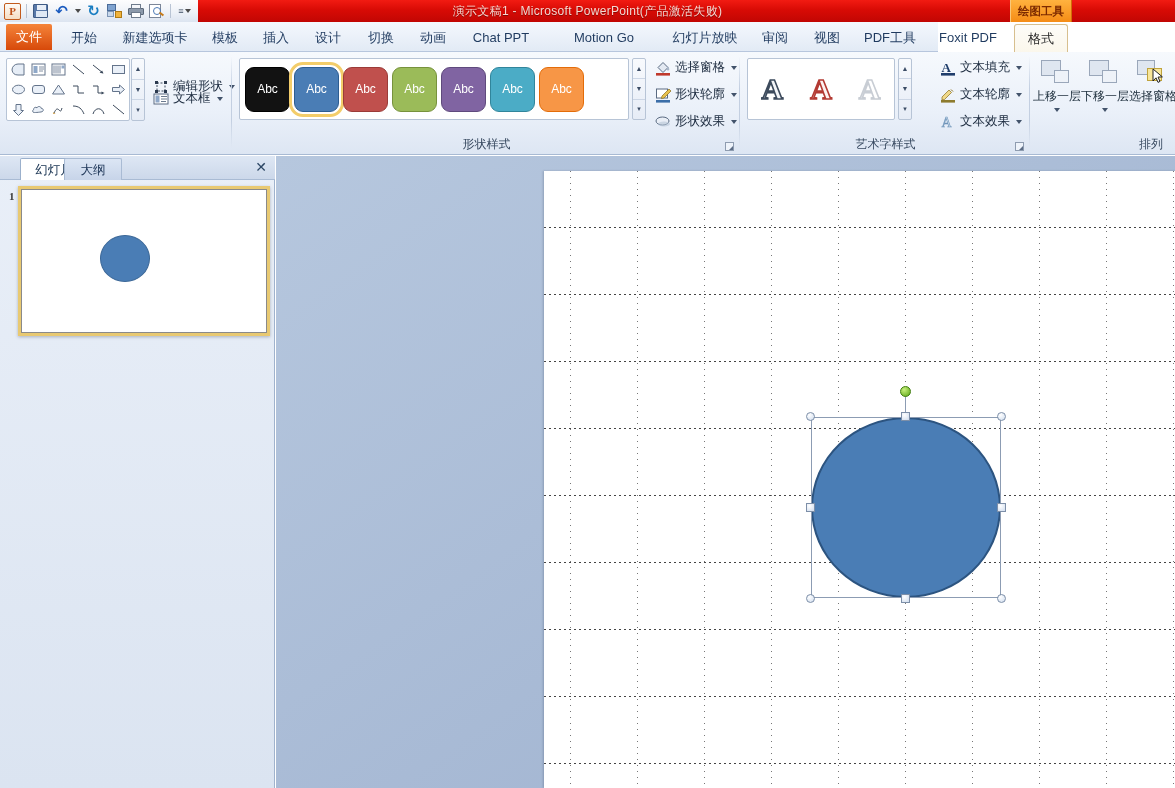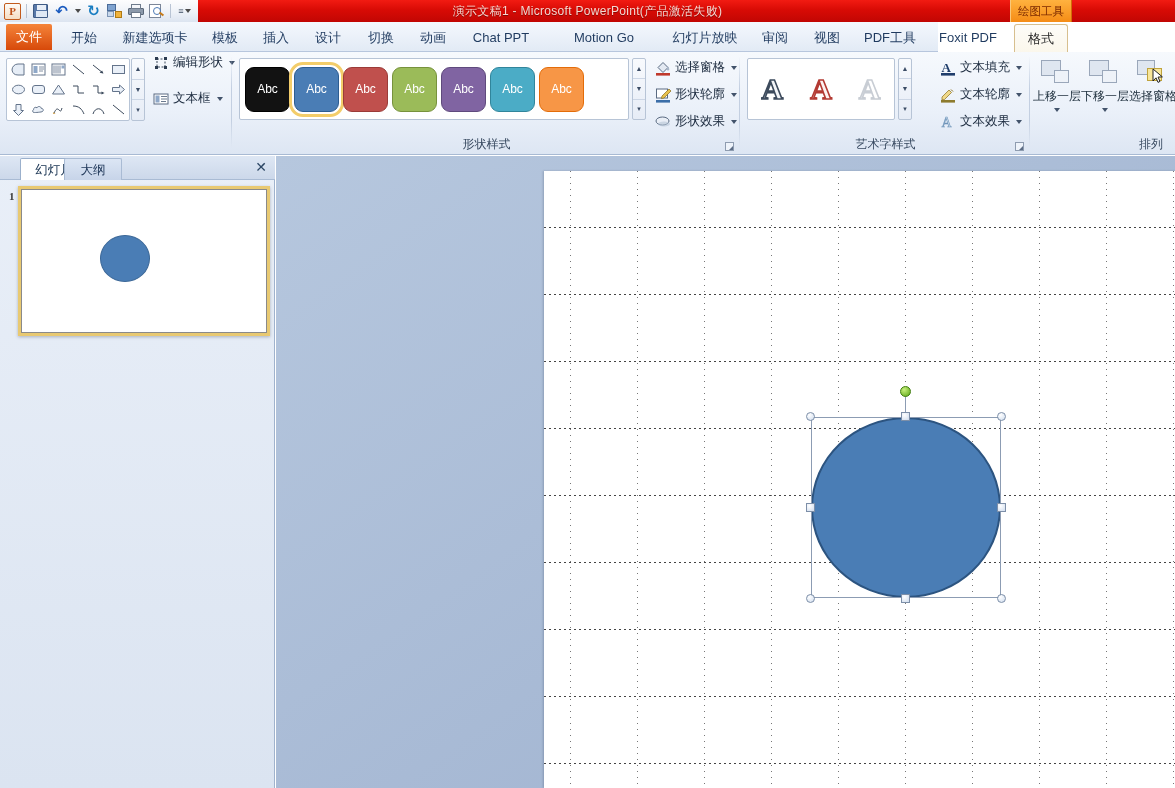--- a/index.html
+++ b/index.html
@@ -56,21 +56,21 @@
     position:absolute; left:0; right:0; top:0; height:22px; line-height:22px;
     text-align:center; color:#f6d6cf; font-size:12px; letter-spacing:.3px;
     text-shadow:0 1px 0 rgba(0,0,0,.35);
   }
   .ctx-tab{
     position:absolute; left:1010px; top:0; width:62px; height:22px;
     background:linear-gradient(to bottom,#ffb23f 0%,#f58c16 100%);
     border-left:1px solid #f9c87a; border-right:1px solid #d06e08;
     display:flex;align-items:center;justify-content:center;
   }
-  .ctx-tab span{ color:#7c2a00; font-size:11.5px; font-weight:normal; }
+  .ctx-tab span{ color:#7c2a00; font-size:11.5px; font-weight:bold; }
 
   
   .tabstrip{
     position:absolute; left:0; top:22px; width:938px; height:30px;
     background:linear-gradient(to bottom,#f4f8fd,#e2eaf5);
     border-bottom:1px solid #b7c6dd;
   }
   .tab{
     position:absolute; top:2px; height:28px; line-height:28px;
     font-size:13px; color:#1f3a5f; text-align:center; cursor:default; white-space:nowrap;
@@ -425,21 +425,21 @@
           </svg>
         </div>
     </div>
 
     <div class="gal-scroll">
       <div>▲</div>
       <div>▼</div>
       <div>▾</div>
     </div>
 
-    <div class="menu-btn" style="left:150px;top:0">
+    <div class="menu-btn" style="left:150px;top:24px">
       <span class="mini-ico">
         <svg width="16" height="16">
             <path d="M4 4h8v8H4z" fill="none" stroke="#3c4a5c" stroke-dasharray="2 1.5"></path>
             <rect x="2" y="2" width="3" height="3" fill="#2b3a4f"></rect>
             <rect x="11" y="2" width="3" height="3" fill="#2b3a4f"></rect>
             <rect x="2" y="11" width="3" height="3" fill="#2b3a4f"></rect>
             <rect x="11" y="11" width="3" height="3" fill="#2b3a4f"></rect>
           </svg>
       </span>
       <span>编辑形状</span>

